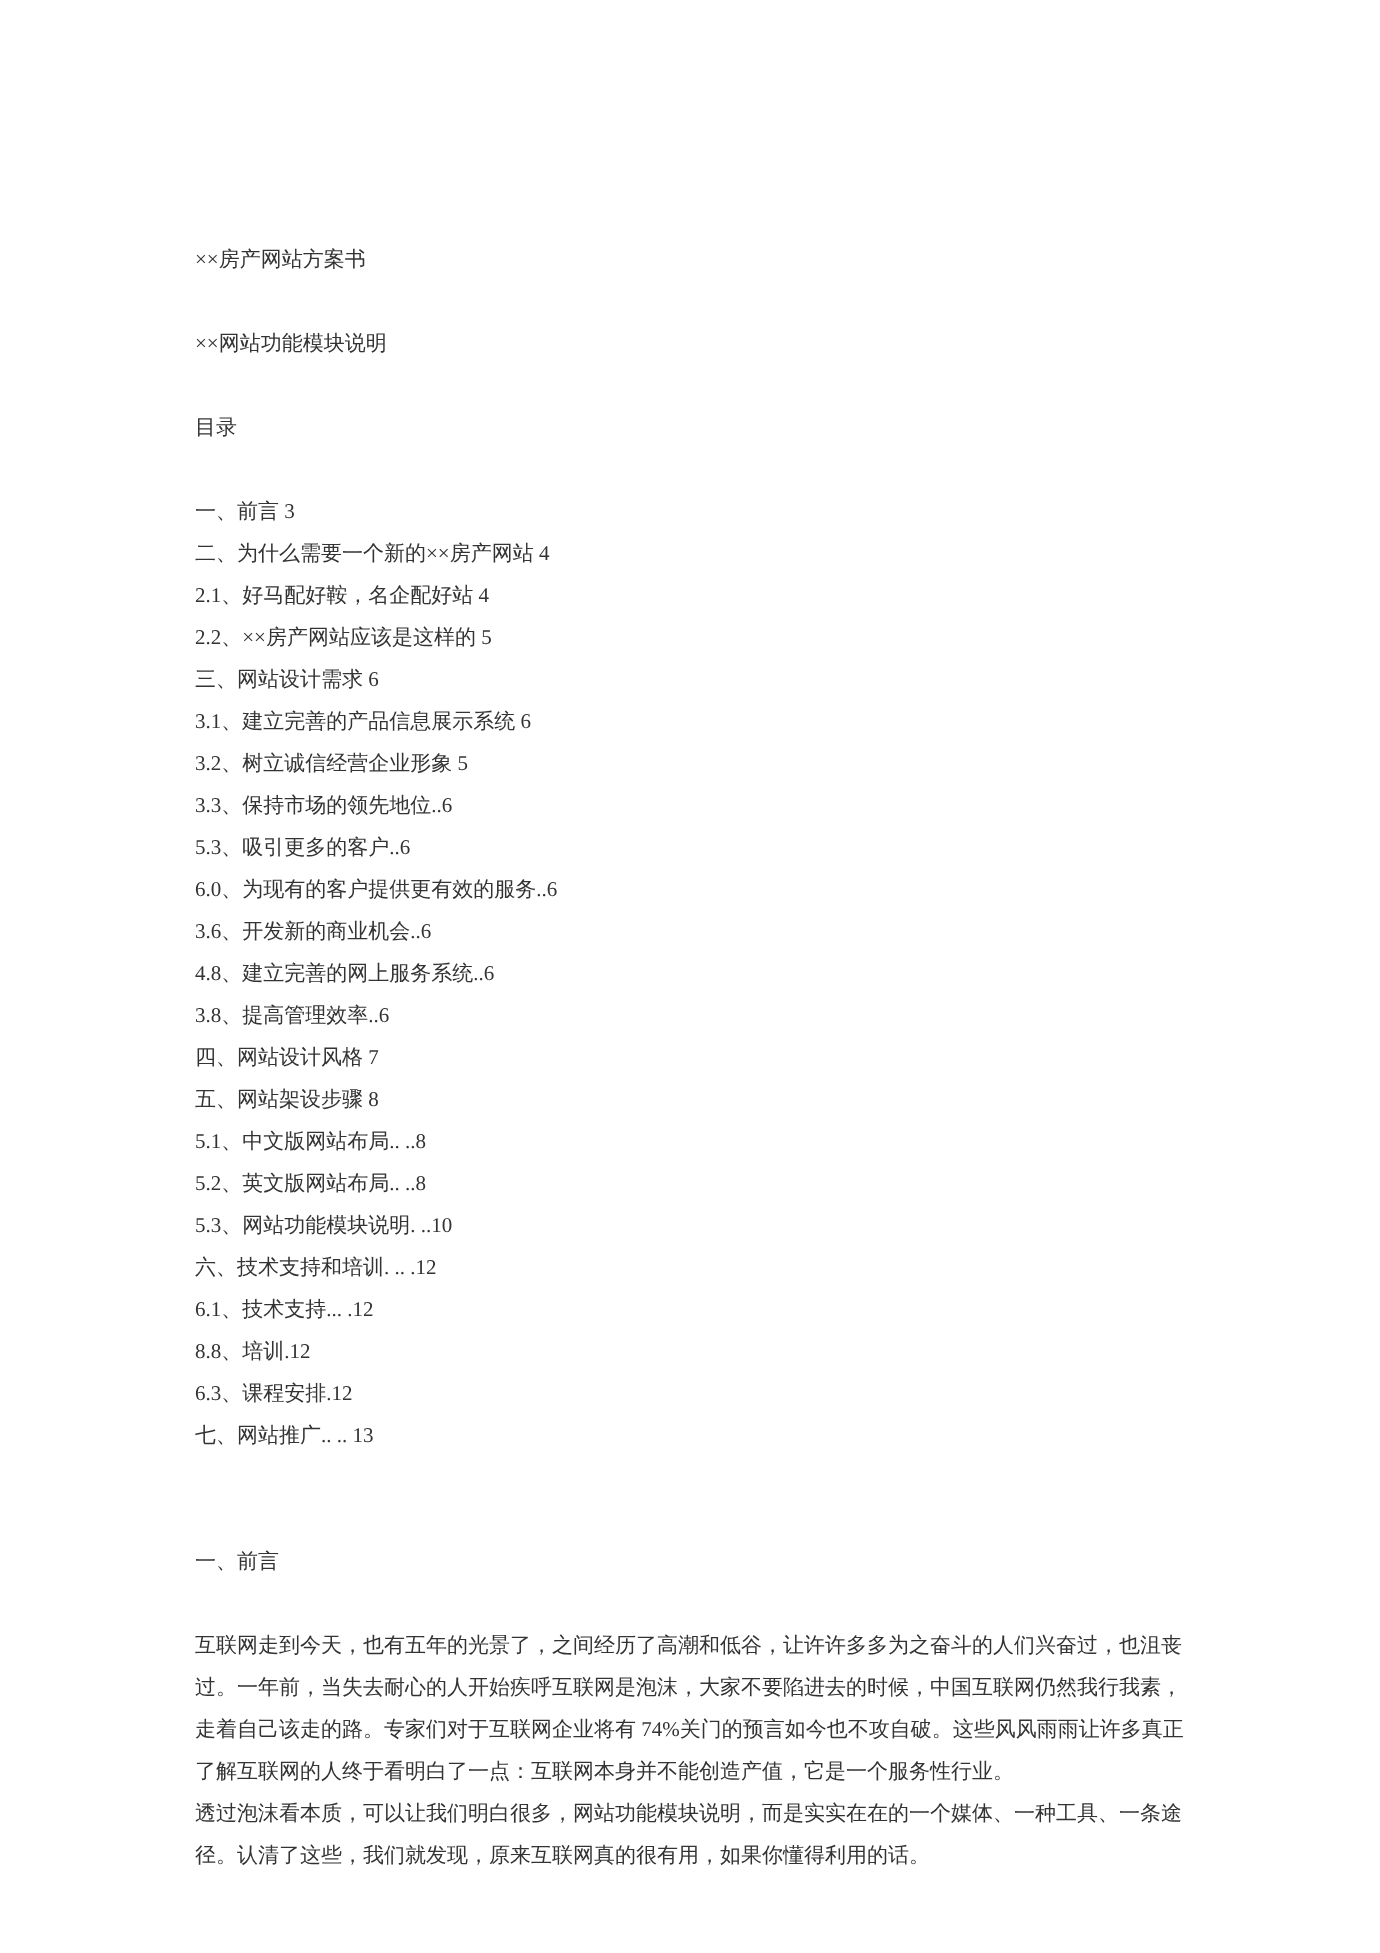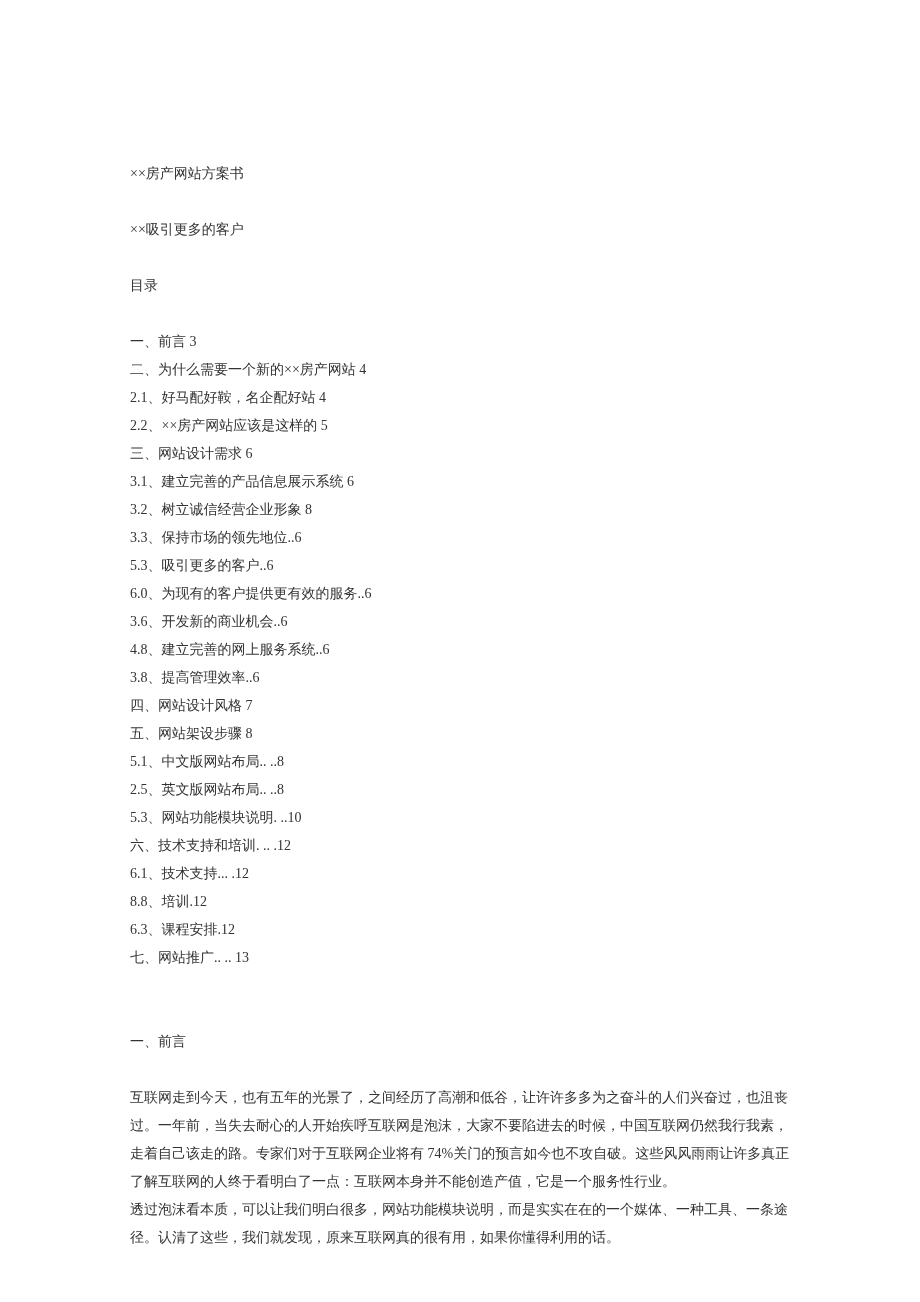--- a/index.html
+++ b/index.html
@@ -26,41 +26,41 @@
     }
     .spacer-large {
       height: 56px;
     }
   </style>
 </head>
 <body>
 
 <div class="line">××房产网站方案书</div>
 <div class="spacer"></div>
-<div class="line">××吸引更多的客户</div>
+<div class="line">××网站功能模块说明</div>
 <div class="spacer"></div>
 <div class="line">目录</div>
 <div class="spacer"></div>
 <div class="line">一、前言 3</div>
 <div class="line">二、为什么需要一个新的××房产网站 4</div>
 <div class="line">2.1、好马配好鞍，名企配好站 4</div>
 <div class="line">2.2、××房产网站应该是这样的 5</div>
 <div class="line">三、网站设计需求 6</div>
 <div class="line">3.1、建立完善的产品信息展示系统  6</div>
-<div class="line">3.2、树立诚信经营企业形象 8</div>
+<div class="line">3.2、树立诚信经营企业形象 5</div>
 <div class="line">3.3、保持市场的领先地位..6</div>
 <div class="line">5.3、吸引更多的客户..6</div>
 <div class="line">6.0、为现有的客户提供更有效的服务..6</div>
 <div class="line">3.6、开发新的商业机会..6</div>
 <div class="line">4.8、建立完善的网上服务系统..6</div>
 <div class="line">3.8、提高管理效率..6</div>
 <div class="line">四、网站设计风格 7</div>
 <div class="line">五、网站架设步骤 8</div>
 <div class="line">5.1、中文版网站布局.. ..8</div>
-<div class="line">2.5、英文版网站布局.. ..8</div>
+<div class="line">5.2、英文版网站布局.. ..8</div>
 <div class="line">5.3、网站功能模块说明. ..10</div>
 <div class="line">六、技术支持和培训. .. .12</div>
 <div class="line">6.1、技术支持... .12</div>
 <div class="line">8.8、培训.12</div>
 <div class="line">6.3、课程安排.12</div>
 <div class="line">七、网站推广.. .. 13</div>
 <div class="spacer-large"></div>
 <div class="line">一、前言</div>
 <div class="spacer"></div>
 <div class="line">互联网走到今天，也有五年的光景了，之间经历了高潮和低谷，让许许多多为之奋斗的人们兴奋过，也沮丧过。一年前，当失去耐心的人开始疾呼互联网是泡沫，大家不要陷进去的时候，中国互联网仍然我行我素，走着自己该走的路。专家们对于互联网企业将有 74%关门的预言如今也不攻自破。这些风风雨雨让许多真正了解互联网的人终于看明白了一点：互联网本身并不能创造产值，它是一个服务性行业。</div>

